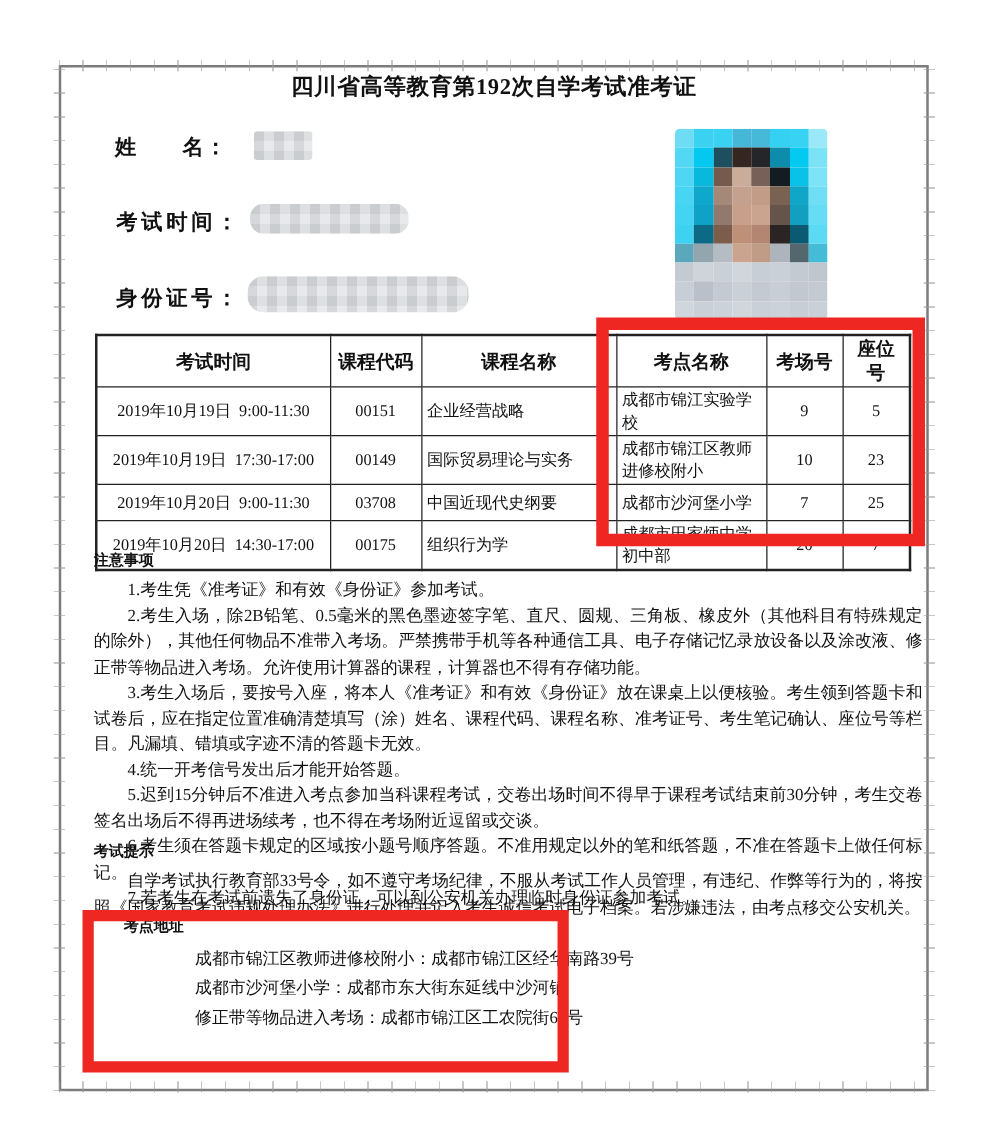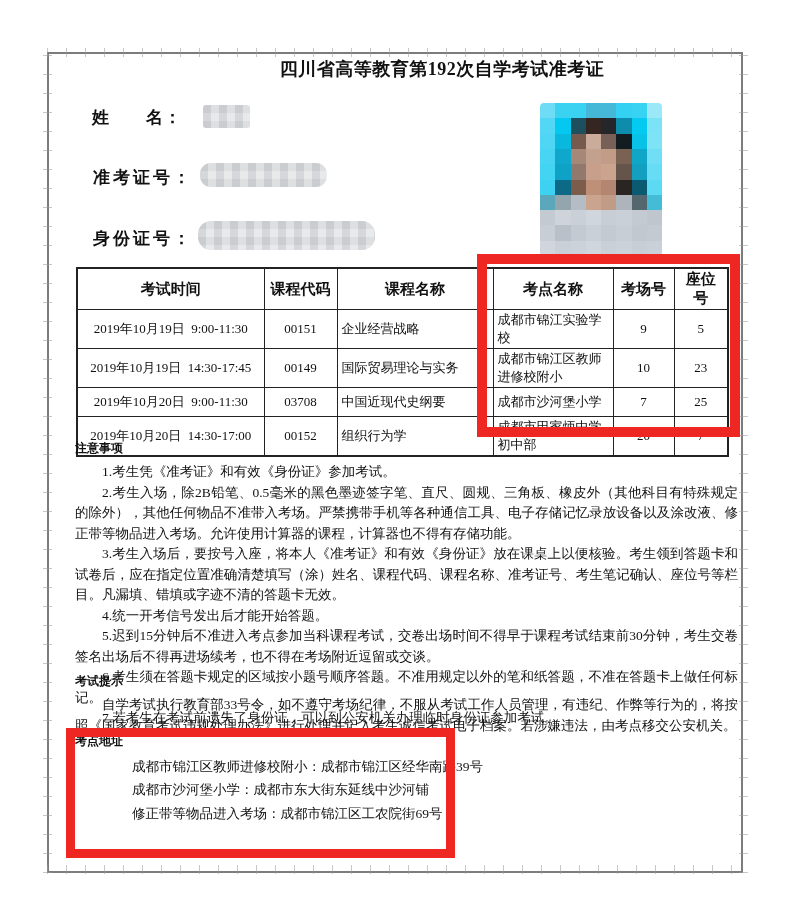--- a/index.html
+++ b/index.html
@@ -10,21 +10,21 @@
   .sheet{position:absolute;left:47px;top:52px;width:696px;height:821px;
          box-sizing:border-box;border:2px solid #7c7c7c;background:transparent;}
   .ticks-h{position:absolute;left:47px;width:696px;height:9px;
            background:repeating-linear-gradient(90deg,#9a9a9a 0 1px,transparent 1px 19px);opacity:.55;}
   .ticks-v{position:absolute;top:52px;width:9px;height:821px;
            background:repeating-linear-gradient(0deg,#9a9a9a 0 1px,transparent 1px 19px);opacity:.55;}
   #ticks-top{top:48px;} #ticks-bottom{top:865px;}
   #ticks-left{left:43px;} #ticks-right{left:739px;}
 
   .page-title{position:absolute;left:47px;top:57px;width:696px;text-align:center;
-              font-size:18px;font-weight:bold;letter-spacing:.5px;padding-left:47px;}
+              font-size:18px;font-weight:bold;letter-spacing:.5px;}
 
   .id-label{position:absolute;font-size:17px;font-weight:bold;letter-spacing:3px;white-space:pre;}
   #name-label{left:92px;top:106px;letter-spacing:1px;}
   #ticket-label{left:93px;top:166px;}
   #idcard-label{left:93px;top:227px;}
 
   .redact{position:absolute;
     background-image:
       repeating-linear-gradient(90deg,rgba(110,115,125,.12) 0 8px,rgba(255,255,255,.16) 8px 16px),
       repeating-linear-gradient(180deg,#d7d9db 0 8px,#e4e5e7 8px 16px);
@@ -56,21 +56,21 @@
 
   
   .hlbox{position:absolute;box-sizing:border-box;border:10px solid #ee2722;background:transparent;}
   #hl-site{left:477px;top:254px;width:263px;height:183px;}
   #hl-addr{left:66px;top:728px;width:389px;height:130px;border-width:9px;}
 
   
   .textblock{position:absolute;left:75px;width:663px;}
   #notes{top:438px;}
   #tips{top:671px;}
-  #addresses{top:731px;width:380px;}
+  #addresses{top:731px;width:380px;padding-left:24px;}
   .sec-heading{font-size:12px;font-weight:bold;margin:0 0 4px 0;line-height:20px;}
   .note-item,.tips-body{font-size:13.5px;line-height:20.5px;text-indent:2em;margin:0;text-align:justify;}
   .addr-list{margin-left:57px;}
   .addr-item{font-size:13.5px;line-height:16px;margin:7.5px 0 0 0;white-space:nowrap;}
 
   .footer{position:absolute;left:47px;top:856px;width:696px;text-align:center;
           font-size:16.5px;font-weight:bold;}
 </style>
 </head>
 <body>
@@ -81,21 +81,21 @@
   <div class="ticks-h" id="ticks-top"></div>
   <div class="ticks-h" id="ticks-bottom"></div>
   <div class="ticks-v" id="ticks-left"></div>
   <div class="ticks-v" id="ticks-right"></div>
 
   <div class="page-title">四川省高等教育第192次自学考试准考证</div>
 
   <span class="id-label" id="name-label">姓　　名：</span>
   <div class="redact" id="redact-name"></div>
 
-  <span class="id-label" id="ticket-label">准考证号：</span>
+  <span class="id-label" id="ticket-label">考试时间：</span>
   <div class="redact" id="redact-ticket"></div>
 
   <span class="id-label" id="idcard-label">身份证号：</span>
   <div class="redact" id="redact-idcard"></div>
 
   <div class="photo" id="photo">
       <div style="background: rgb(111, 220, 245);"></div>
       <div style="background: rgb(59, 210, 242);"></div>
       <div style="background: rgb(58, 210, 242);"></div>
       <div style="background: rgb(69, 184, 216);"></div>
@@ -200,38 +200,38 @@
       <tbody id="sched-body">
           <tr>
             <td class="t-time">2019年10月19日  9:00-11:30</td>
             <td class="a-center">00151</td>
             <td class="a-left">企业经营战略</td>
             <td class="a-left">成都市锦江实验学校</td>
             <td class="a-center">9</td>
             <td class="a-center">5</td>
           </tr>
           <tr>
-            <td class="t-time">2019年10月19日  14:30-17:45</td>
+            <td class="t-time">2019年10月19日  17:30-17:00</td>
             <td class="a-center">00149</td>
             <td class="a-left">国际贸易理论与实务</td>
             <td class="a-left">成都市锦江区教师进修校附小</td>
             <td class="a-center">10</td>
             <td class="a-center">23</td>
           </tr>
           <tr>
             <td class="t-time">2019年10月20日  9:00-11:30</td>
             <td class="a-center">03708</td>
             <td class="a-left">中国近现代史纲要</td>
             <td class="a-left">成都市沙河堡小学</td>
             <td class="a-center">7</td>
             <td class="a-center">25</td>
           </tr>
           <tr>
             <td class="t-time">2019年10月20日  14:30-17:00</td>
-            <td class="a-center">00152</td>
+            <td class="a-center">00175</td>
             <td class="a-left">组织行为学</td>
             <td class="a-left">成都市田家炳中学初中部</td>
             <td class="a-center">20</td>
             <td class="a-center">7</td>
           </tr>
         </tbody>
     </table>
   </div>
 
   <div class="hlbox" id="hl-site" style="border-color: rgb(238, 39, 34);"></div>

